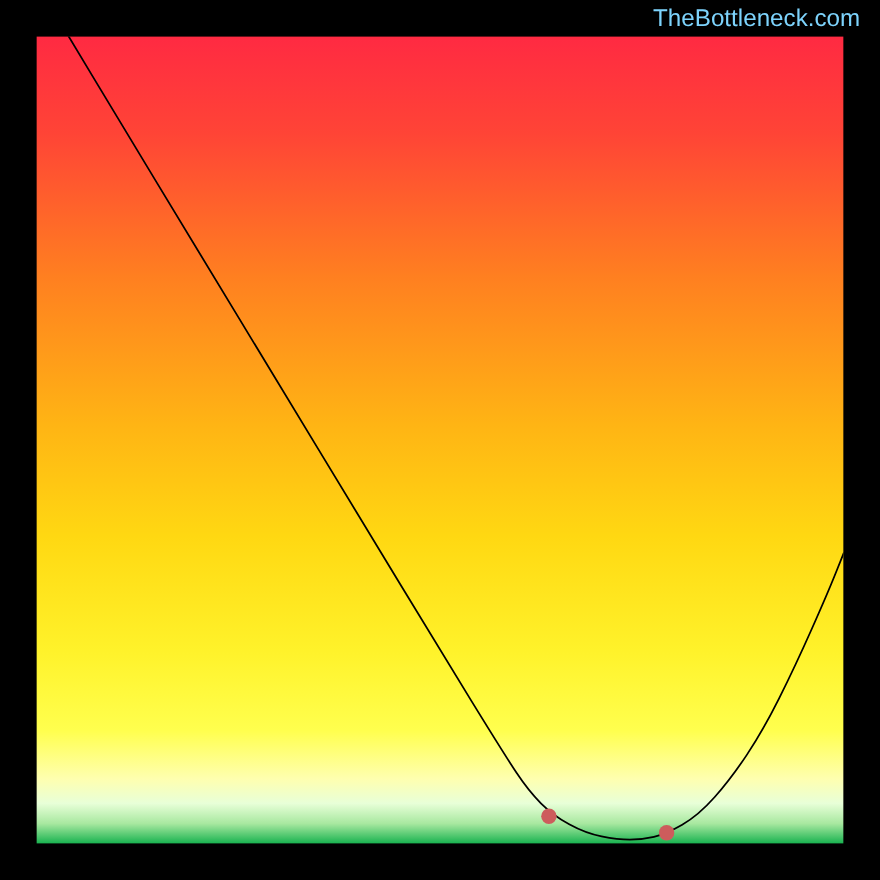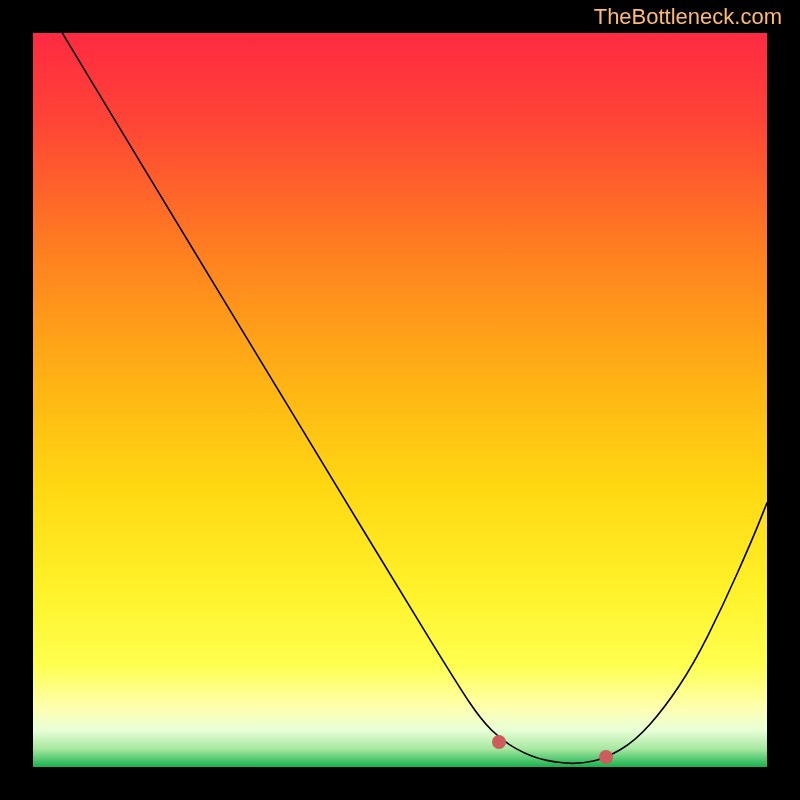--- a/index.html
+++ b/index.html
@@ -16,21 +16,21 @@
     height: 800px;
     background: #000000;
   }
   .watermark {
     position: absolute;
     top: 4px;
     right: 18px;
     font-family: Arial, Helvetica, sans-serif;
     font-size: 22px;
     font-weight: 400;
-    color: #fdba74;
+    color: #7dd3fc;
     z-index: 30;
   }
   .plot-area {
     position: absolute;
     left: 33px;
     top: 33px;
     width: 734px;
     height: 734px;
     overflow: hidden;
   }

